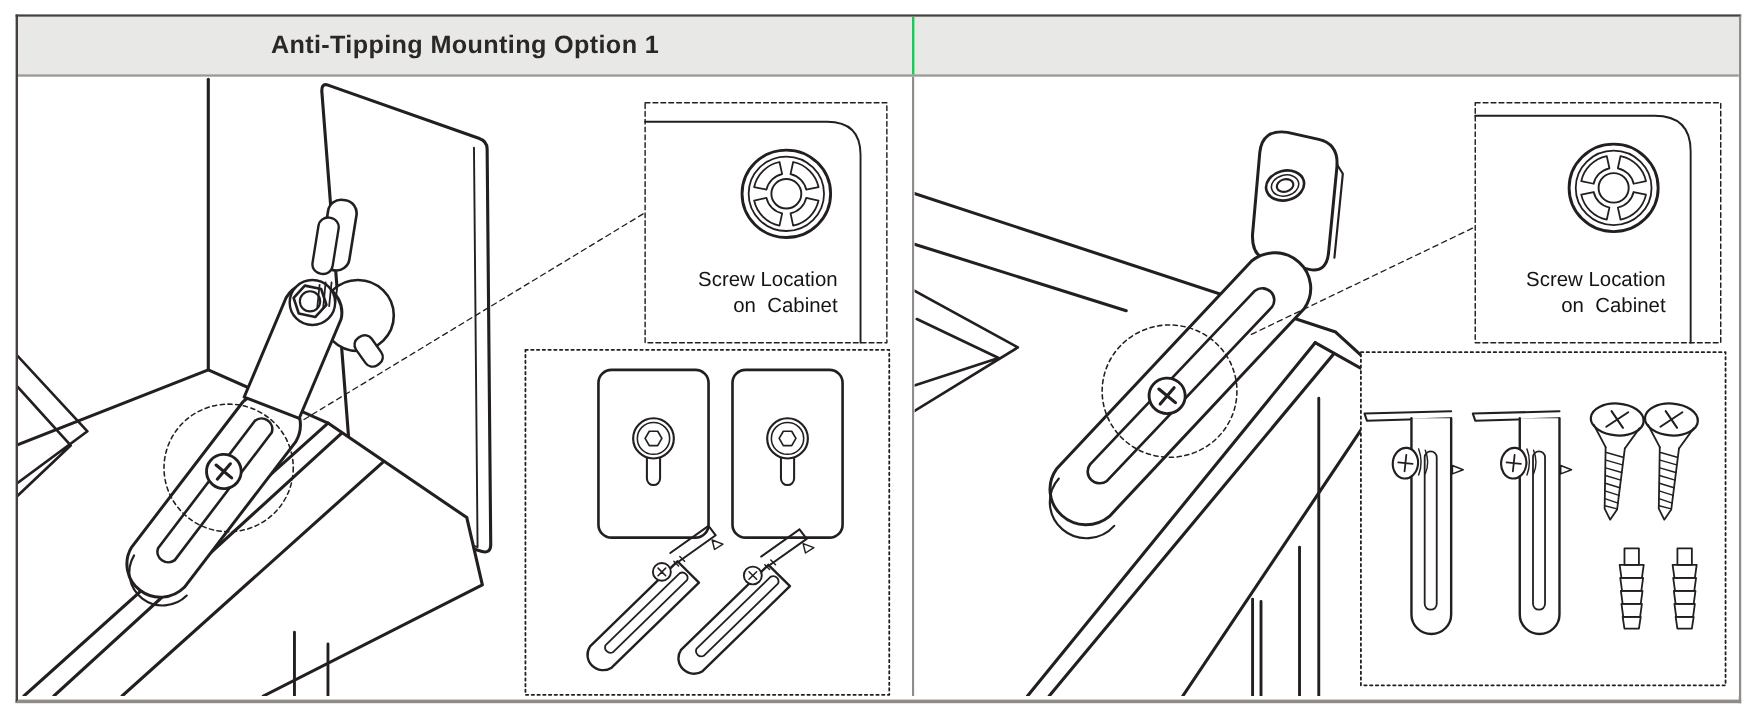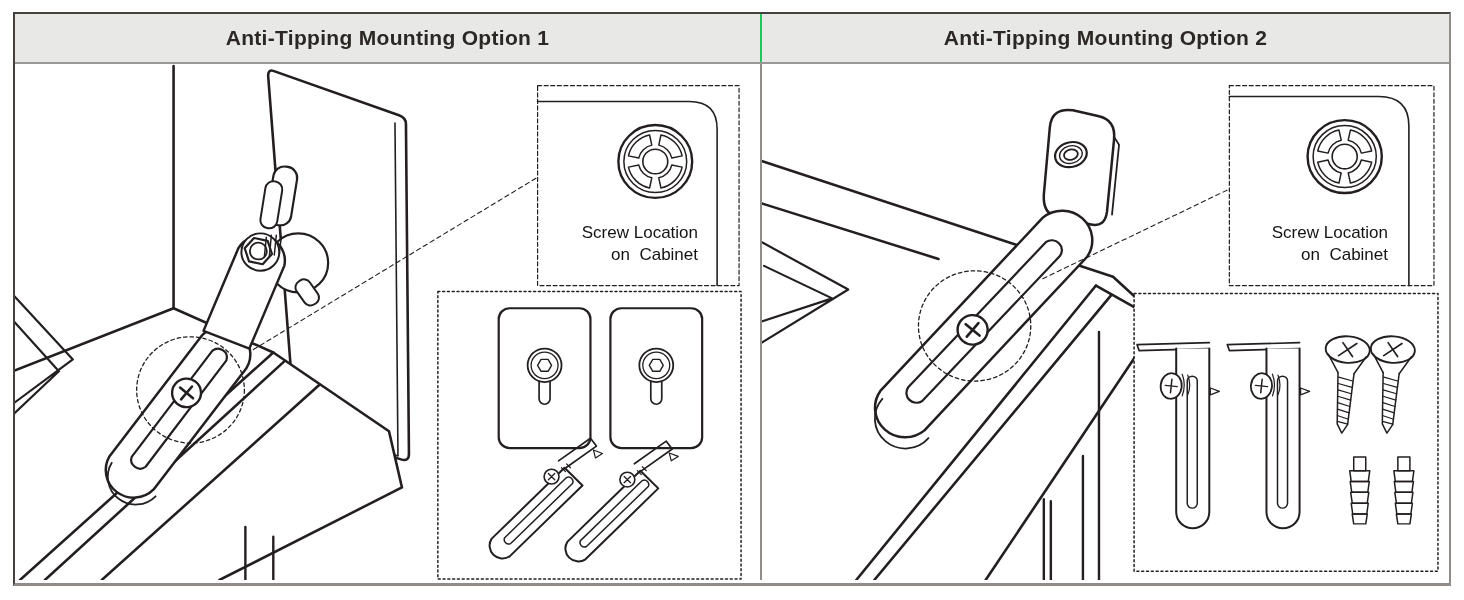--- a/index.html
+++ b/index.html
@@ -96,23 +96,20 @@
     </g>
   </defs>
 </svg>
 
 <div class="figure-box">
 
   <div class="header-row">
     <div class="header-cell left">
       <span class="panel-title">Anti-Tipping Mounting Option 1</span>
     </div>
-    <div class="header-cell right">
-      <span class="panel-title">Anti-Tipping Mounting Option 2</span>
-    </div>
   </div>
 
   <div class="content-row">
 
     <div class="panel left">
       <svg class="art" viewBox="0 0 747 524" preserveAspectRatio="none">
         <g fill="none" stroke="#231f20" stroke-width="2.4" stroke-linejoin="round" stroke-linecap="round">
 
           <path d="M159,2 V248" stroke-width="2.6"></path>
 

